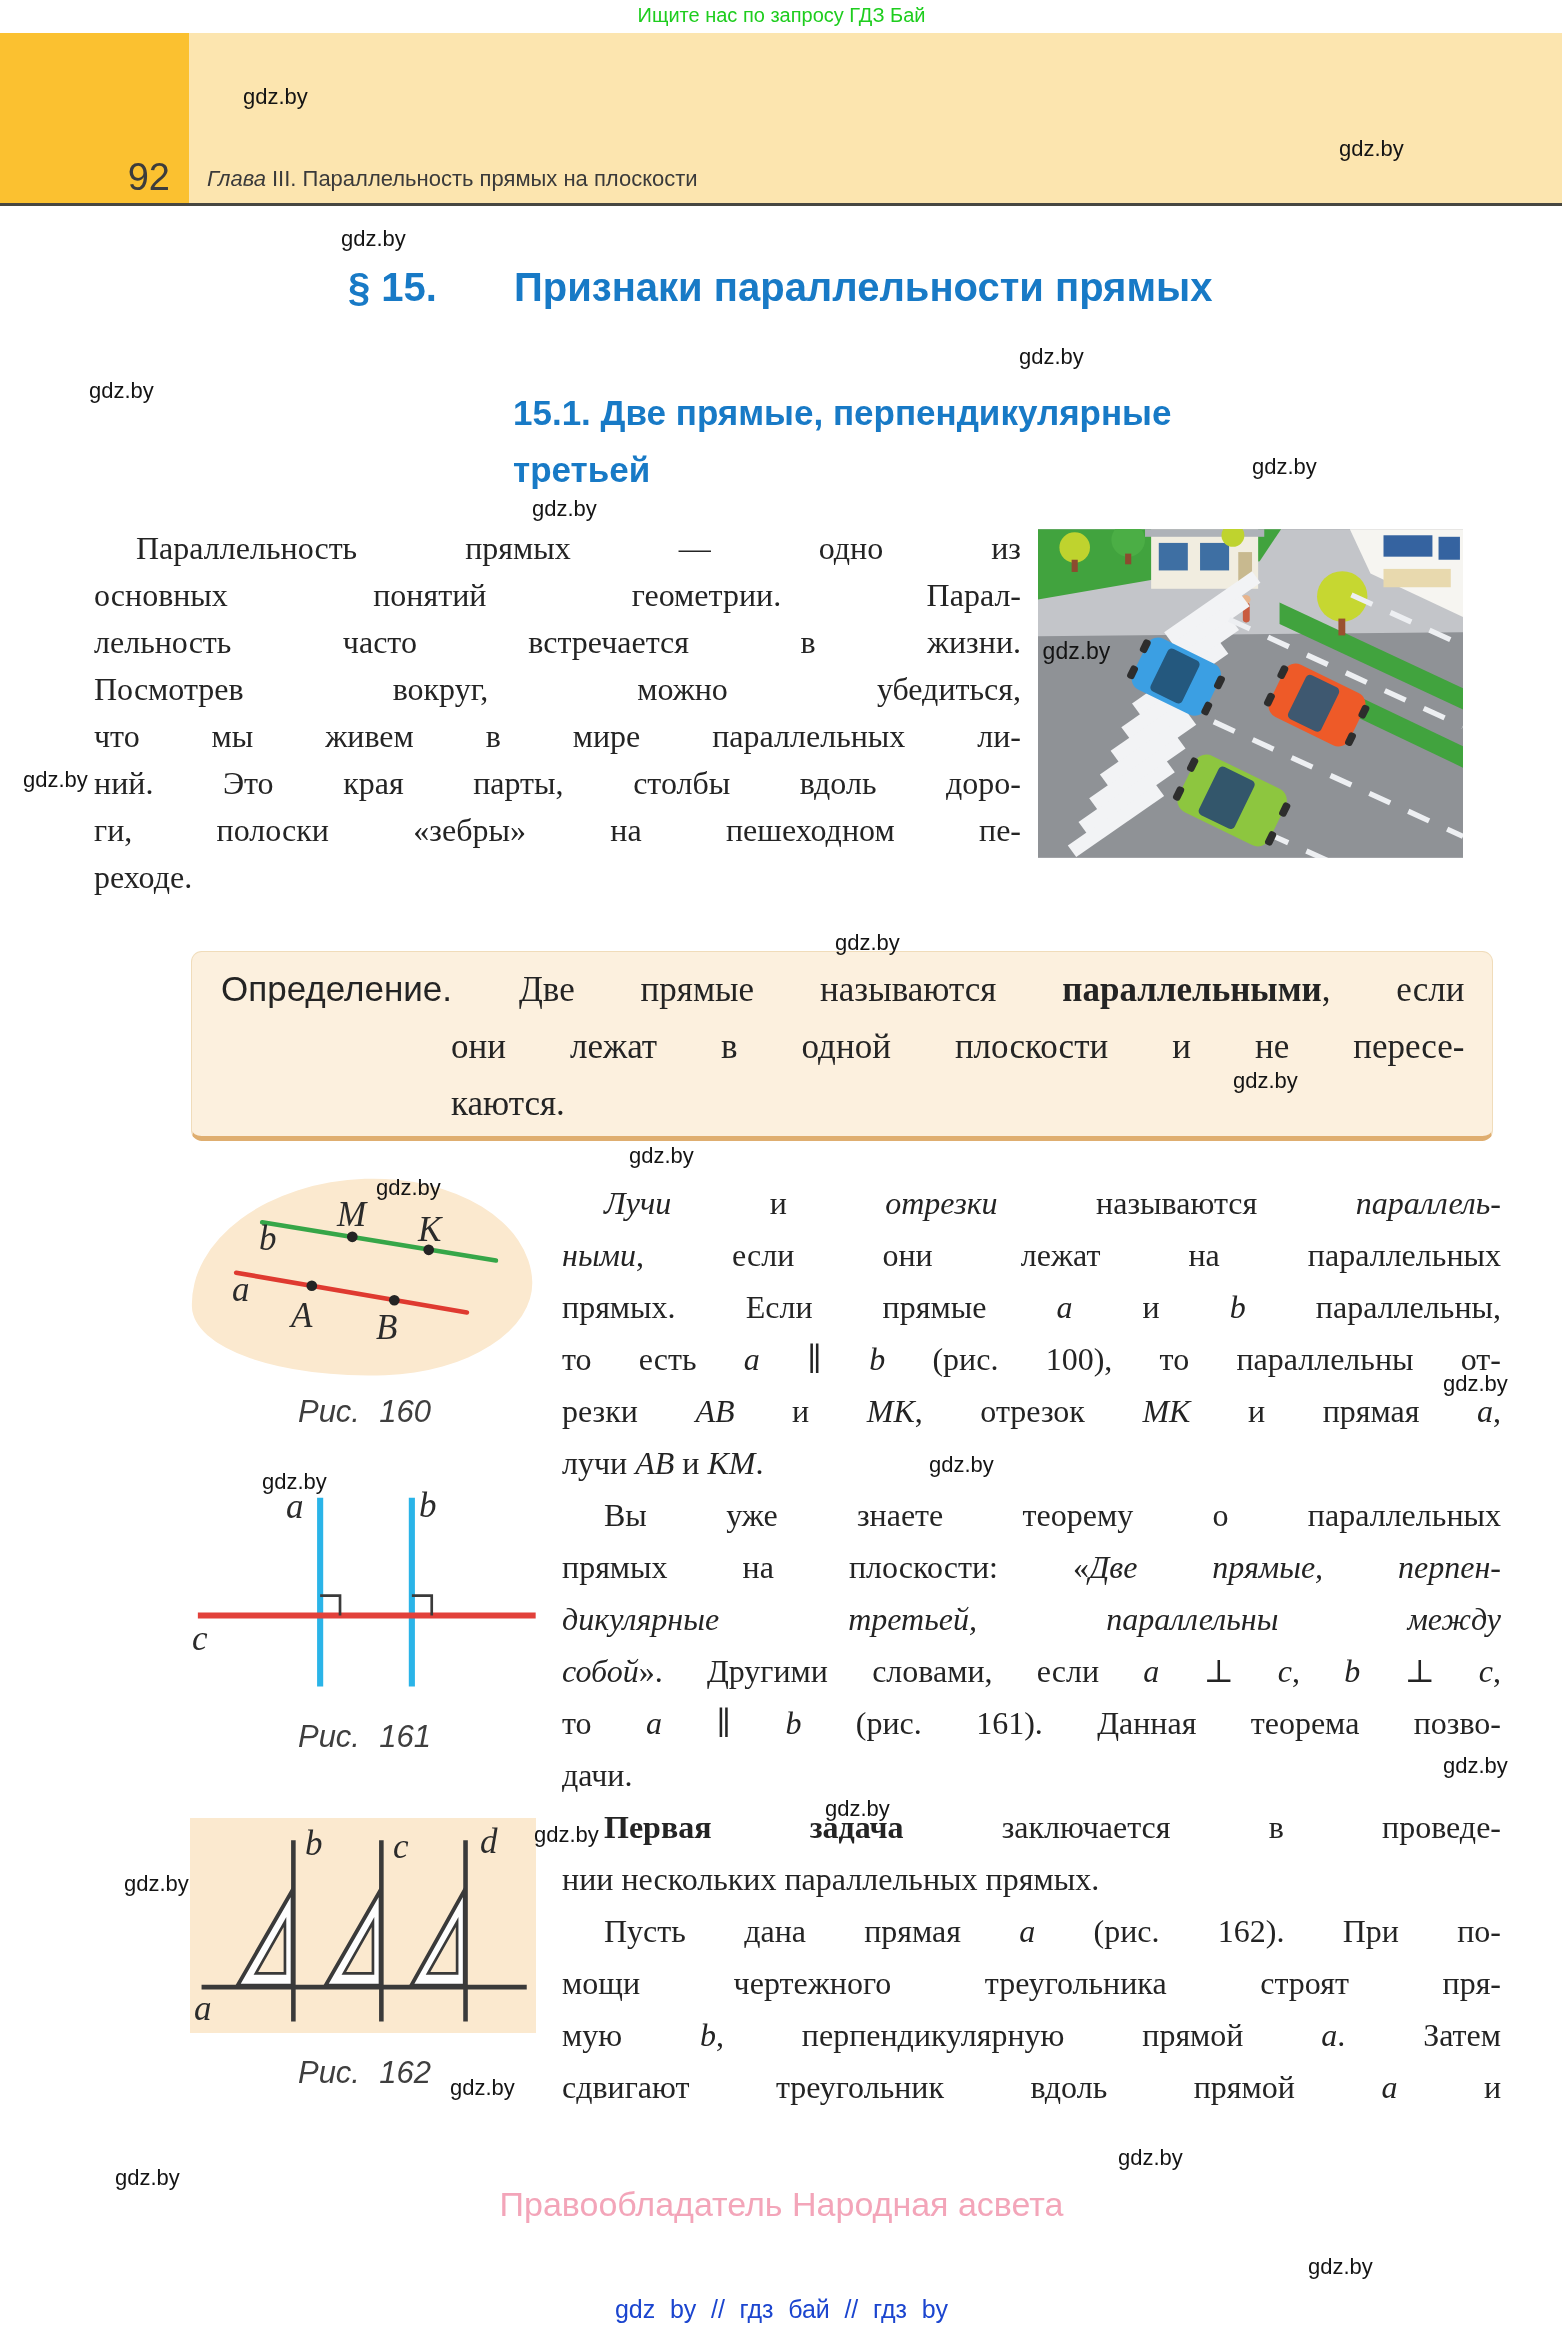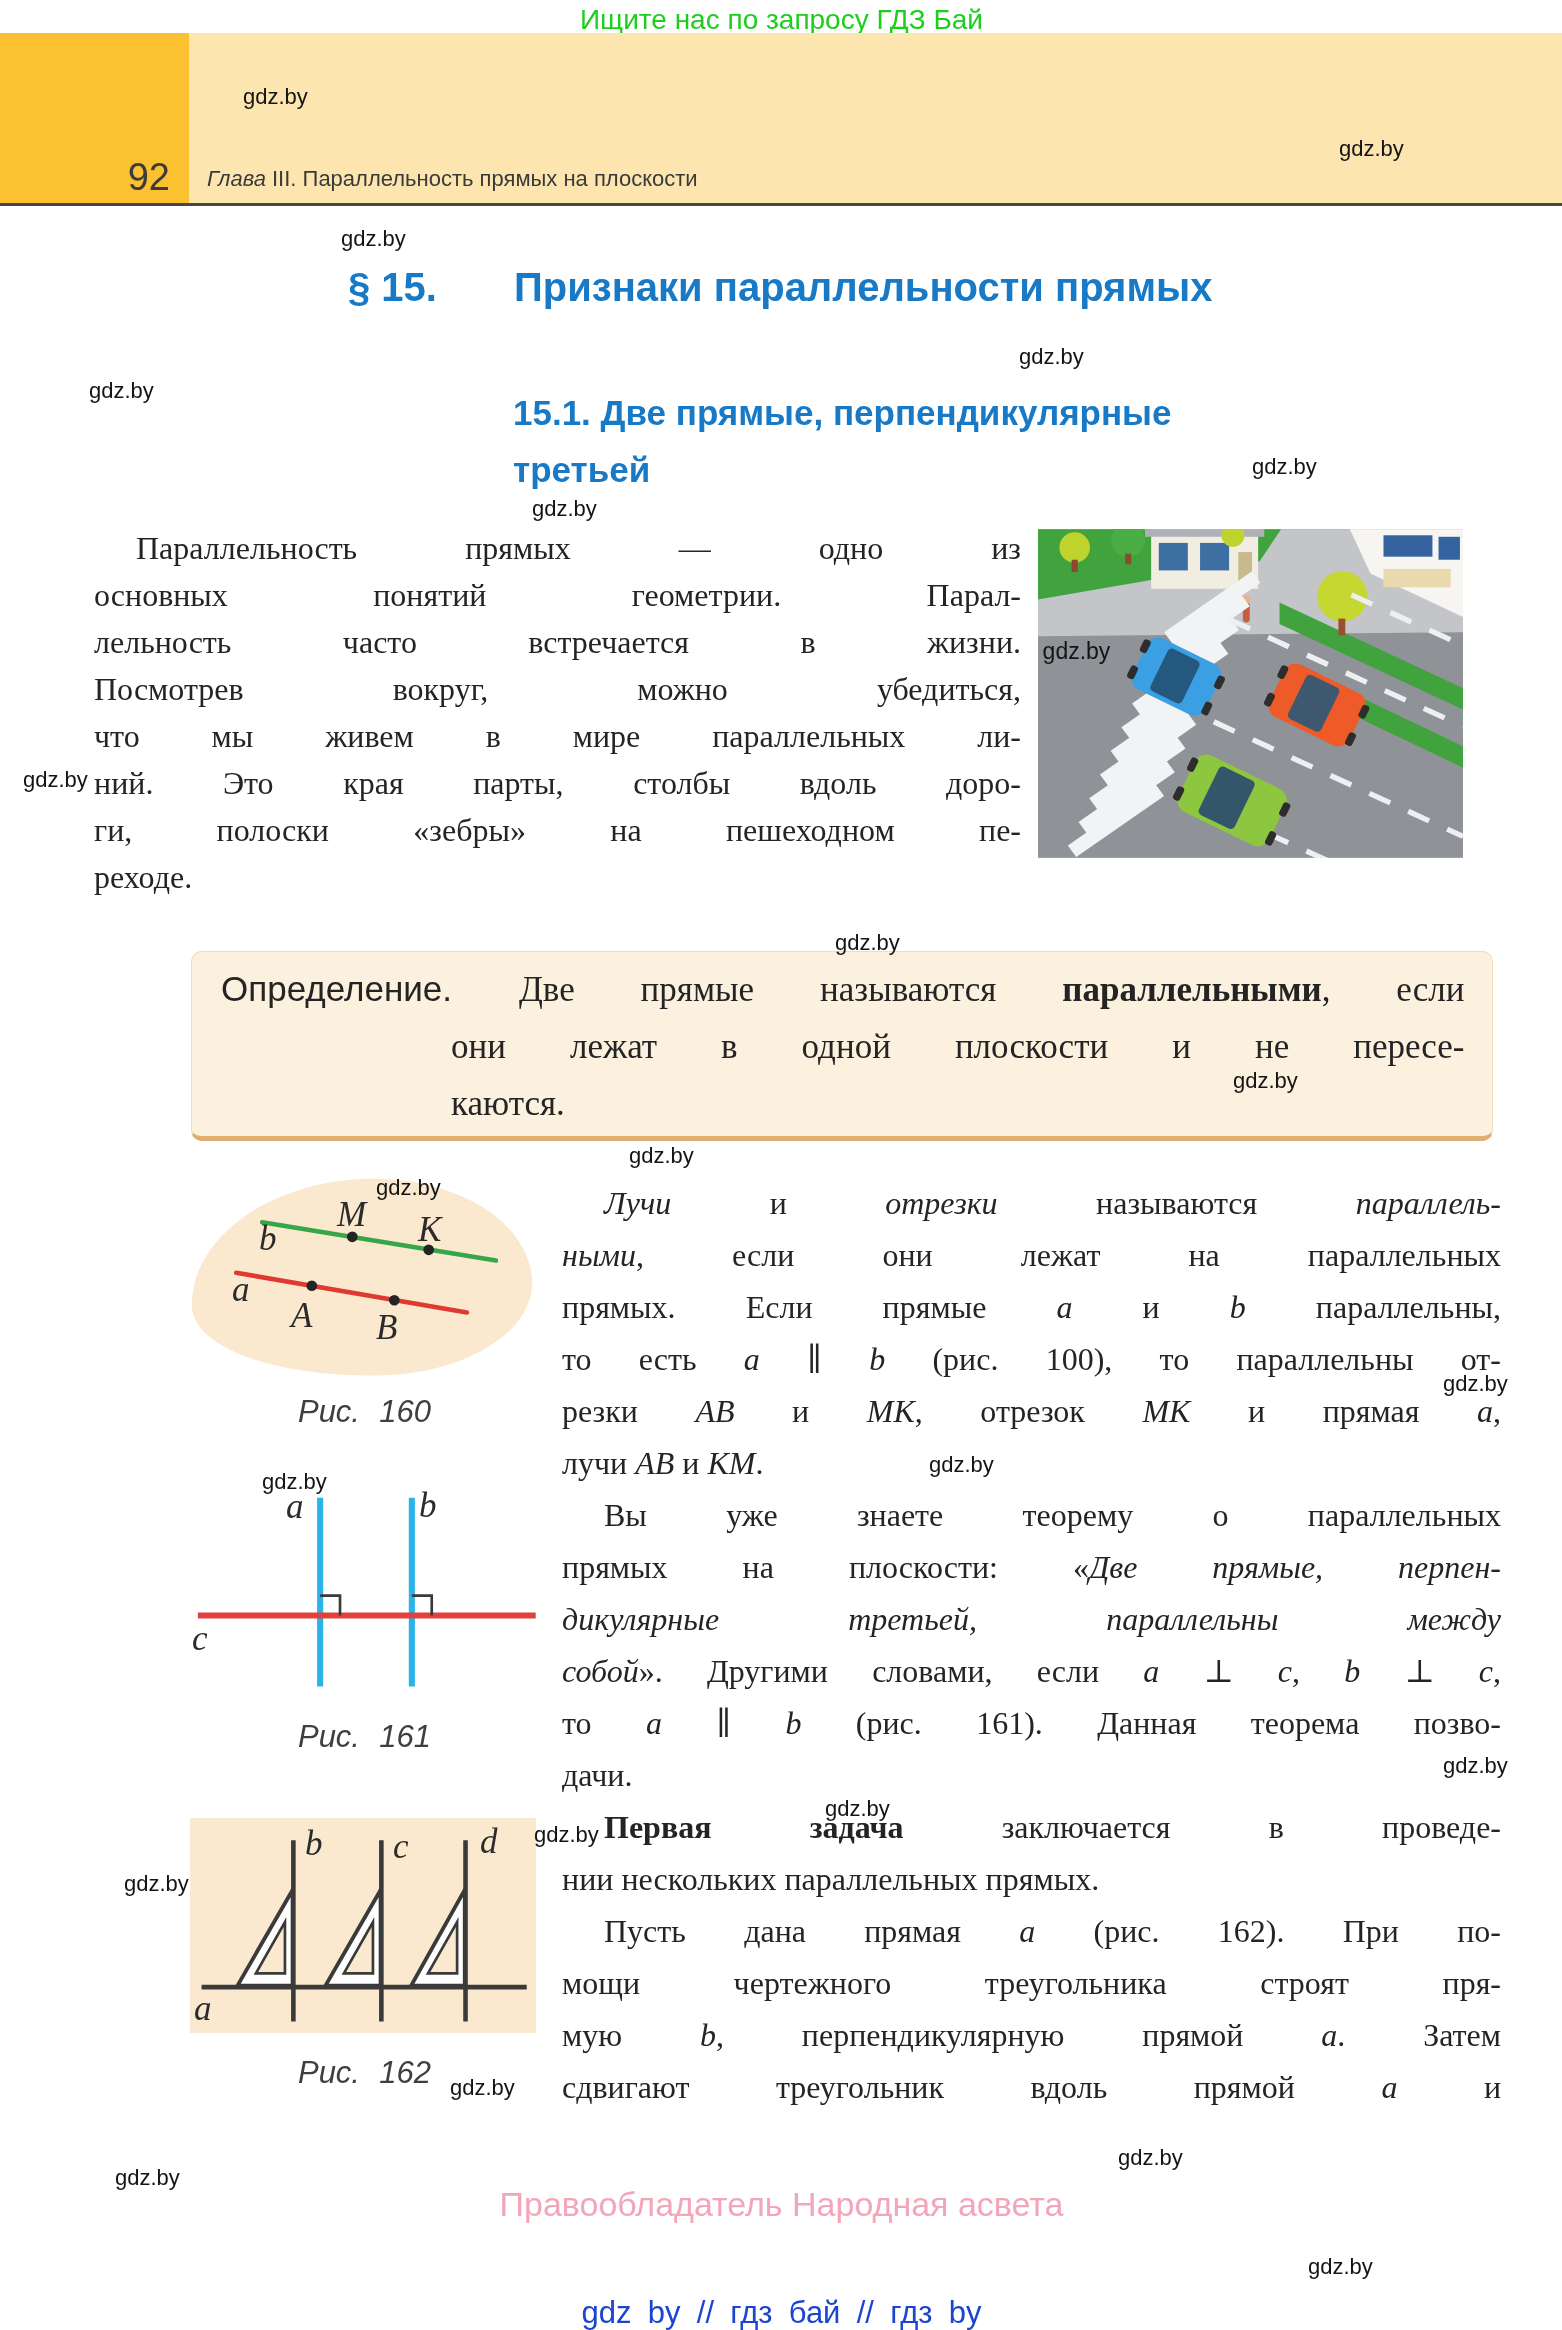--- a/index.html
+++ b/index.html
@@ -2,21 +2,21 @@
 <html style="font-size:12.2px"><head>
 <meta charset="utf-8">
 <style>
   html,body{margin:0;padding:0;background:#888;}
   .page{position:relative;width:1563px;height:2330px;background:#ffffff;overflow:hidden;
         font-family:"Liberation Sans","DejaVu Sans",sans-serif;}
   .wm{position:absolute;font-size:22px;color:#141414;white-space:nowrap;
       font-family:"Liberation Sans","DejaVu Sans",sans-serif;}
   
   .promo{position:absolute;top:3.8px;left:0;width:100%;text-align:center;
-         font-size:28px;color:#1ECD1E;}
+         font-size:20px;color:#1ECD1E;}
   .band{position:absolute;top:33px;left:0;width:100%;height:170px;background:#FCE5AF;
         border-bottom:3.1px solid #474741;}
   .band-dark{position:absolute;left:0;top:0;width:189px;height:170px;background:#FBC130;}
   .pagenum{position:absolute;left:0;bottom:4px;width:170px;text-align:right;
            font-size:38px;color:#3c3c3c;}
   .chapter{position:absolute;left:207px;bottom:10.7px;font-size:22px;color:#3a3a3a;white-space:nowrap;}
   
   .h-blue{position:absolute;font-weight:bold;color:#187AC6;white-space:nowrap;}
   .sec-mark{left:348px;top:265px;font-size:40px;}
   .sec-title{left:514px;top:265px;font-size:40px;}
@@ -48,21 +48,21 @@
            font:italic 31px "Liberation Sans","DejaVu Sans",sans-serif;color:#3f3f3f;}
   .peachrect{position:absolute;left:190px;top:1818px;width:346px;height:215px;background:#FBE9CF;}
   
   .photo{position:absolute;left:1038px;top:529px;width:425px;height:329px;overflow:hidden;}
   .photo svg{display:block;width:100%;height:100%;}
   .photo .wm{left:4.6px;top:109px;font-size:23px;}
   
   .foot-pink{position:absolute;top:2185px;left:0;width:100%;text-align:center;
              font-size:34px;color:#F3A5B9;}
   .foot-blue{position:absolute;top:2295px;left:0;width:100%;text-align:center;
-             font-size:31px;color:#1B45CF;word-spacing:7.7px;}
+             font-size:25px;color:#1B45CF;word-spacing:7.7px;}
 </style>
 </head>
 <body>
 
 <div class="page">
 
   <div class="promo">Ищите нас по запросу ГДЗ Бай</div>
 
   <div class="band">
     <div class="band-dark">

